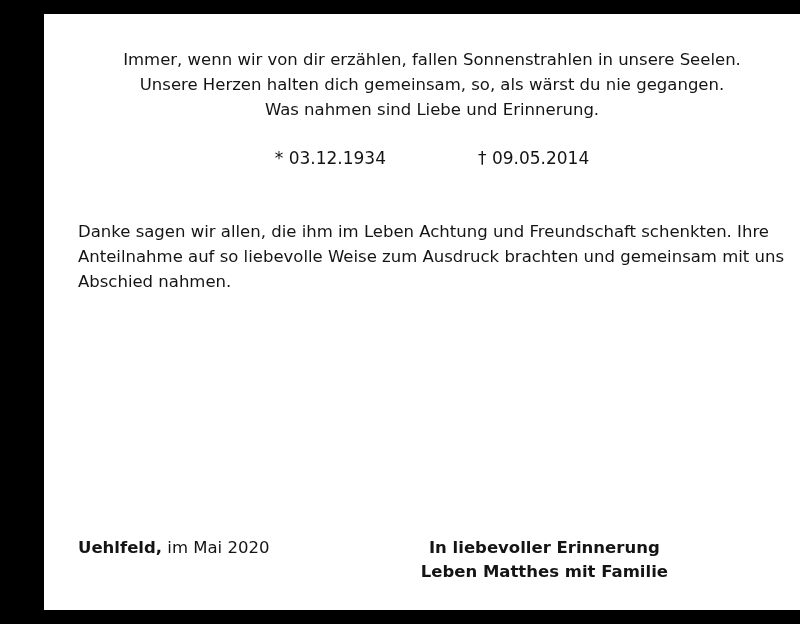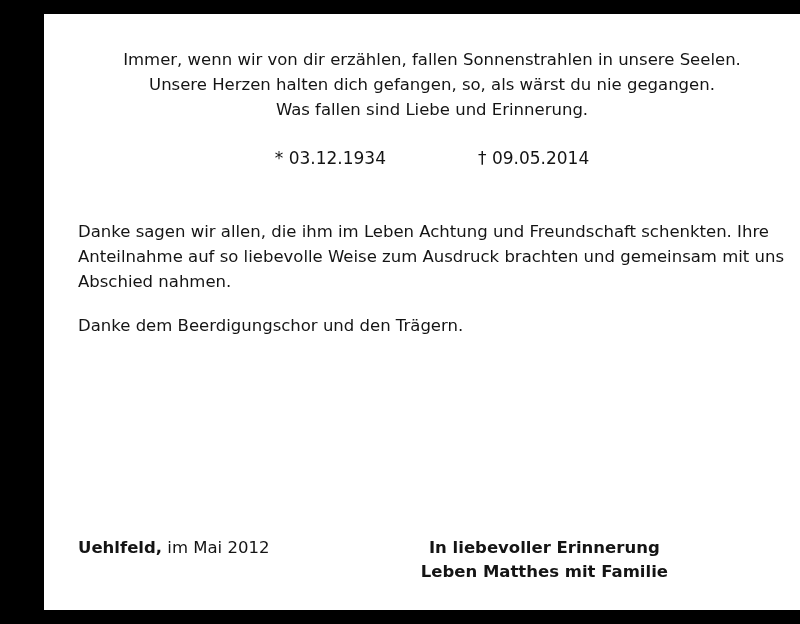--- a/index.html
+++ b/index.html
@@ -103,42 +103,39 @@
   }
 </style>
 </head>
 <body>
 
 <div class="obituary-frame">
   <div class="obituary-card">
 
     <div class="verse">
       <div>Immer, wenn wir von dir erzählen, fallen Sonnenstrahlen in unsere Seelen.</div>
-      <div>Unsere Herzen halten dich gefangen, so, als wärst du nie gegangen.</div>
-      <div>Was fallen sind Liebe und Erinnerung.</div>
+      <div>Unsere Herzen halten dich gemeinsam, so, als wärst du nie gegangen.</div>
+      <div>Was nahmen sind Liebe und Erinnerung.</div>
     </div>
 
 
     <div class="dates-row">
       <span class="date-item">* 03.12.1934</span>
       <span class="date-item">† 09.05.2014</span>
     </div>
 
     <div class="thanks-block">
       <p class="paragraph">
         <span class="lead">Danke</span><span> sagen wir allen, die ihm im Leben Achtung und Freundschaft schenkten. Ihre Anteilnahme auf so liebevolle Weise zum Ausdruck brachten und gemeinsam mit uns Abschied nahmen.</span>
       </p>
-      <p class="paragraph">
-        <span class="lead">Danke</span><span> dem Beerdigungschor und den Trägern.</span>
-      </p>
     </div>
 
     <div class="footer-row">
       <div class="footer-left">
-        <span class="place">Uehlfeld,</span><span> im Mai 2012</span>
+        <span class="place">Uehlfeld,</span><span> im Mai 2020</span>
       </div>
       <div class="footer-right">
         <div>In liebevoller Erinnerung</div>
         <div>Leben Matthes mit Familie</div>
       </div>
     </div>
 
   </div>
 </div>
 

